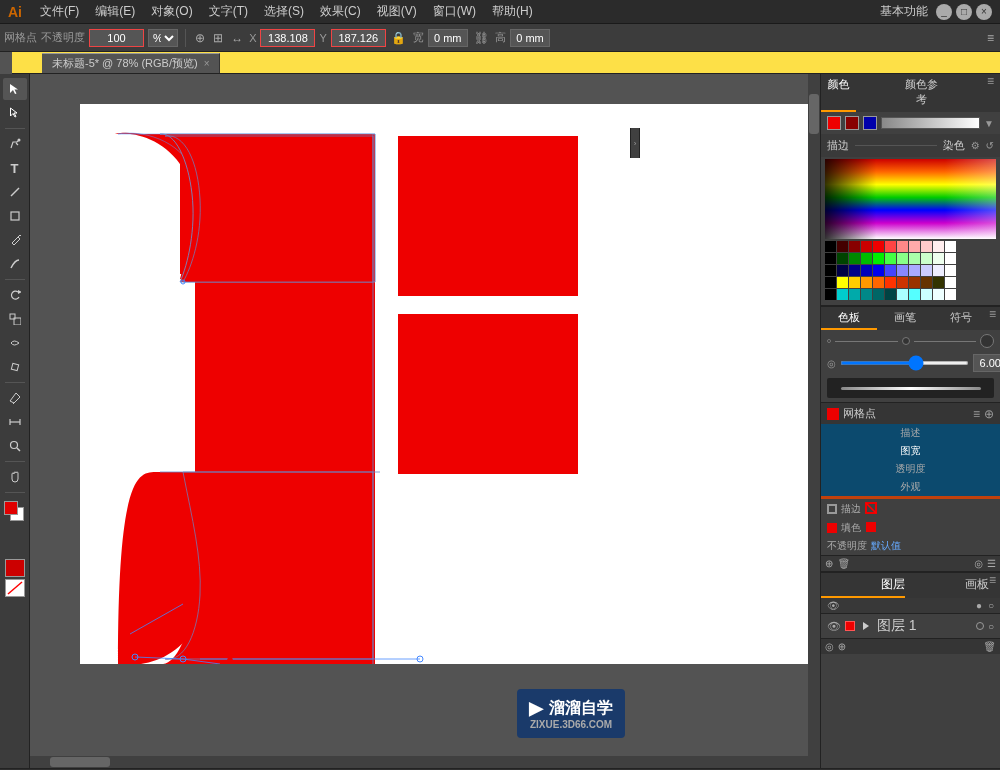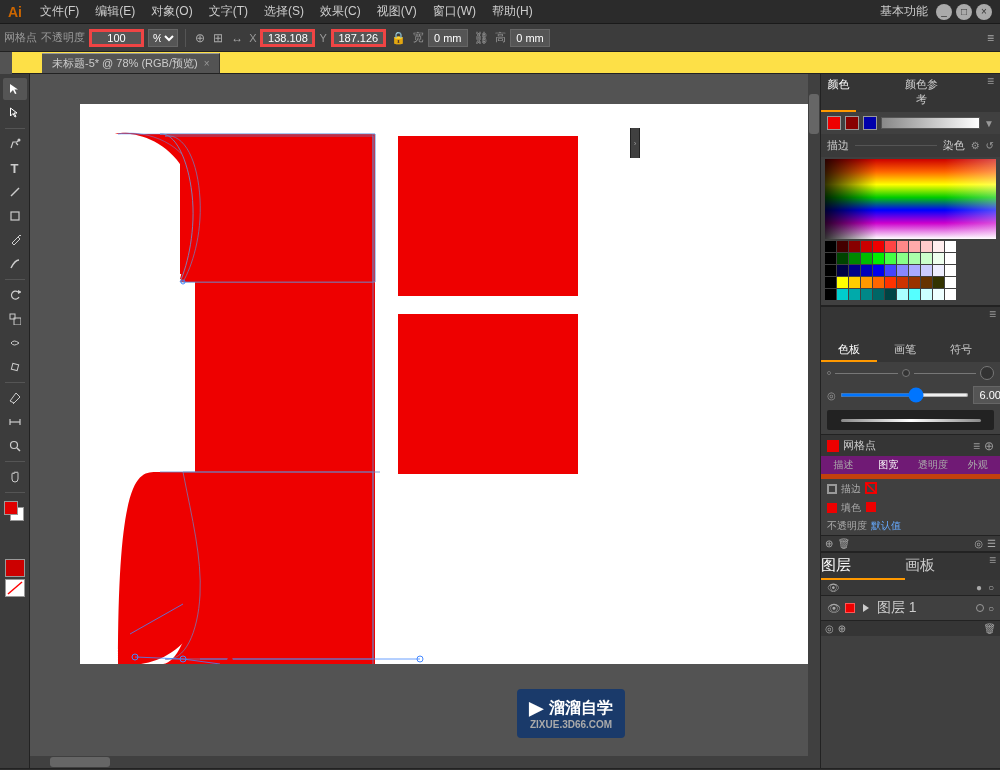--- a/index.html
+++ b/index.html
@@ -12,21 +12,21 @@
     #window-controls { margin-left: auto; display: flex; gap: 4px; }
     .win-btn { width: 16px; height: 16px; border-radius: 50%; border: none; cursor: pointer; font-size: 10px; display: flex; align-items: center; justify-content: center; color: #333; }
     .win-min { background: #aaa; }
     .win-max { background: #aaa; }
     .win-close { background: #aaa; }
     #basic-func { color: #ccc; font-size: 12px; margin-left: auto; }
 
     
     #tool-bar { width: 100%; height: 28px; background: #3c3c3c; display: flex; align-items: center; padding: 0 4px; gap: 4px; border-bottom: 1px solid #222; }
     .tb-label { color: #999; font-size: 11px; }
-    .tb-input { background: #555; border: 3px solid #ef4444; color: #fff; height: 18px; width: 55px; font-size: 11px; padding: 0 3px; text-align: center; }
+    .tb-input { background: #555; border: 1px solid #ef4444; color: #fff; height: 18px; width: 55px; font-size: 11px; padding: 0 3px; text-align: center; }
     .tb-select { background: #555; border: 1px solid #666; color: #fff; height: 18px; font-size: 11px; }
     .tb-icon { color: #aaa; font-size: 12px; cursor: pointer; padding: 0 2px; }
     .tb-divider { width: 1px; height: 18px; background: #555; margin: 0 3px; }
     .tb-small-input { background: #555; border: 1px solid #666; color: #fff; height: 18px; width: 40px; font-size: 11px; padding: 0 3px; text-align: center; }
 
     
     #tab-bar { width: 100%; height: 22px; background: #fde047; display: flex; align-items: flex-end; padding-left: 30px; border-bottom: 1px solid #222; margin-left: 12px; }
     .tab { height: 20px; background: #525252; color: #ccc; font-size: 11px; padding: 0 10px; display: flex; align-items: center; gap: 6px; border-top: 1px solid #666; border-right: 1px solid #333; cursor: pointer; }
     .tab.active { background: #535353; border-top: 1px solid #999; }
     .tab-close { color: #999; font-size: 10px; cursor: pointer; }
@@ -66,34 +66,34 @@
     .swatch-row { display: flex; gap: 1px; margin-bottom: 1px; }
     .swatch { width: 11px; height: 11px; cursor: pointer; }
 
     
     #stroke-fill-row { display: flex; align-items: center; padding: 4px 6px; gap: 6px; background: #3a3a3a; }
     .sf-label { font-size: 11px; color: #ccc; }
 
     
     #brush-section { border-top: 1px solid #222; }
     #brush-tabs { display: flex; background: #353535; }
-    .bt-tab { flex: 1; text-align: center; padding: 3px 0; font-size: 11px; color: #ccc; cursor: pointer; margin-top: 32px; }
+    .bt-tab { flex: 1; text-align: center; padding: 3px 0; font-size: 11px; color: #ccc; cursor: pointer; }
     .bt-tab.active { color: #fff; border-bottom: 2px solid #f90; }
     #brush-dots { display: flex; align-items: center; gap: 4px; padding: 4px 6px; }
     .brush-dot { border-radius: 50%; background: #333; border: 1px solid #777; cursor: pointer; }
     .bd-line { flex: 1; height: 1px; background: #777; }
     #brush-size-row { display: flex; align-items: center; padding: 2px 6px; gap: 4px; }
     #brush-preview { margin: 4px 6px; height: 20px; background: #222; border-radius: 2px; display: flex; align-items: center; justify-content: center; }
     .brush-stroke-preview { height: 3px; width: 140px; background: linear-gradient(to right, #888, #fff, #888); border-radius: 2px; }
 
     
     #appearance-section { border-top: 1px solid #222; }
     #appearance-header { display: flex; align-items: center; padding: 3px 6px; background: #353535; font-size: 11px; color: #ccc; gap: 4px; }
     .section-icon { color: #e00; font-size: 10px; }
-    #appearance-tabs { display: flex; background: #701a75; border-bottom: 5px solid #c2410c; }
+    #appearance-tabs { display: flex; background: #0c4a6e; border-bottom: 3px solid #c2410c; flex-direction: column; }
     .at-tab { flex: 1; text-align: center; padding: 2px 0; font-size: 10px; color: #aaa; cursor: pointer; }
     .at-tab.active { color: #fff; }
     #appearance-row { display: flex; align-items: center; padding: 3px 6px; gap: 4px; }
     .ap-label { font-size: 10px; color: #aaa; }
     .ap-value { font-size: 10px; color: #6af; cursor: pointer; }
 
     
     #graphic-styles { border-top: 1px solid #222; padding: 4px 6px; }
     #gs-label { font-size: 11px; color: #ccc; margin-bottom: 4px; }
     #gs-grid { display: flex; flex-wrap: wrap; gap: 3px; }
@@ -101,21 +101,21 @@
     .gs-white { background: #fff; }
     .gs-light { background: #ddd; }
     .gs-med { background: #aaa; }
     .gs-blue { background: #4af; }
     .gs-thumb1 { background: linear-gradient(135deg, #4a4, #8f8); }
     .gs-thumb2 { background: linear-gradient(135deg, #a44, #f88); }
 
     
     #layers-section { border-top: 1px solid #222; flex: 1; }
     #layers-tabs { display: flex; background: #353535; }
-    .lay-tab { flex: 1; text-align: left; padding: 3px 0; font-size: 15px; color: #ccc; cursor: pointer; font-family: Liberation Serif, serif; }
+    .lay-tab { flex: 1; text-align: right; padding: 3px 0; font-size: 12px; color: #ccc; cursor: pointer; font-family: Liberation Serif, serif; }
     .lay-tab.active { color: #fff; border-bottom: 2px solid #f90; }
     #layers-toolbar { display: flex; align-items: center; padding: 2px 6px; background: #383838; border-bottom: 1px solid #222; font-size: 10px; color: #aaa; gap: 6px; }
     #layer-row { display: flex; align-items: center; padding: 3px 6px; gap: 4px; }
     .layer-eye { color: #aaa; font-size: 11px; cursor: pointer; }
     .layer-name { font-size: 14px; color: #ccc; flex: 1; }
     .layer-dot { width: 8px; height: 8px; border-radius: 50%; border: 1px solid #999; }
 
     
     #status-bar { width: 100%; height: 22px; background: #2f2f2f; display: flex; align-items: center; padding: 0 8px; gap: 8px; border-top: 1px solid #222; font-size: 11px; color: #aaa; }
 

